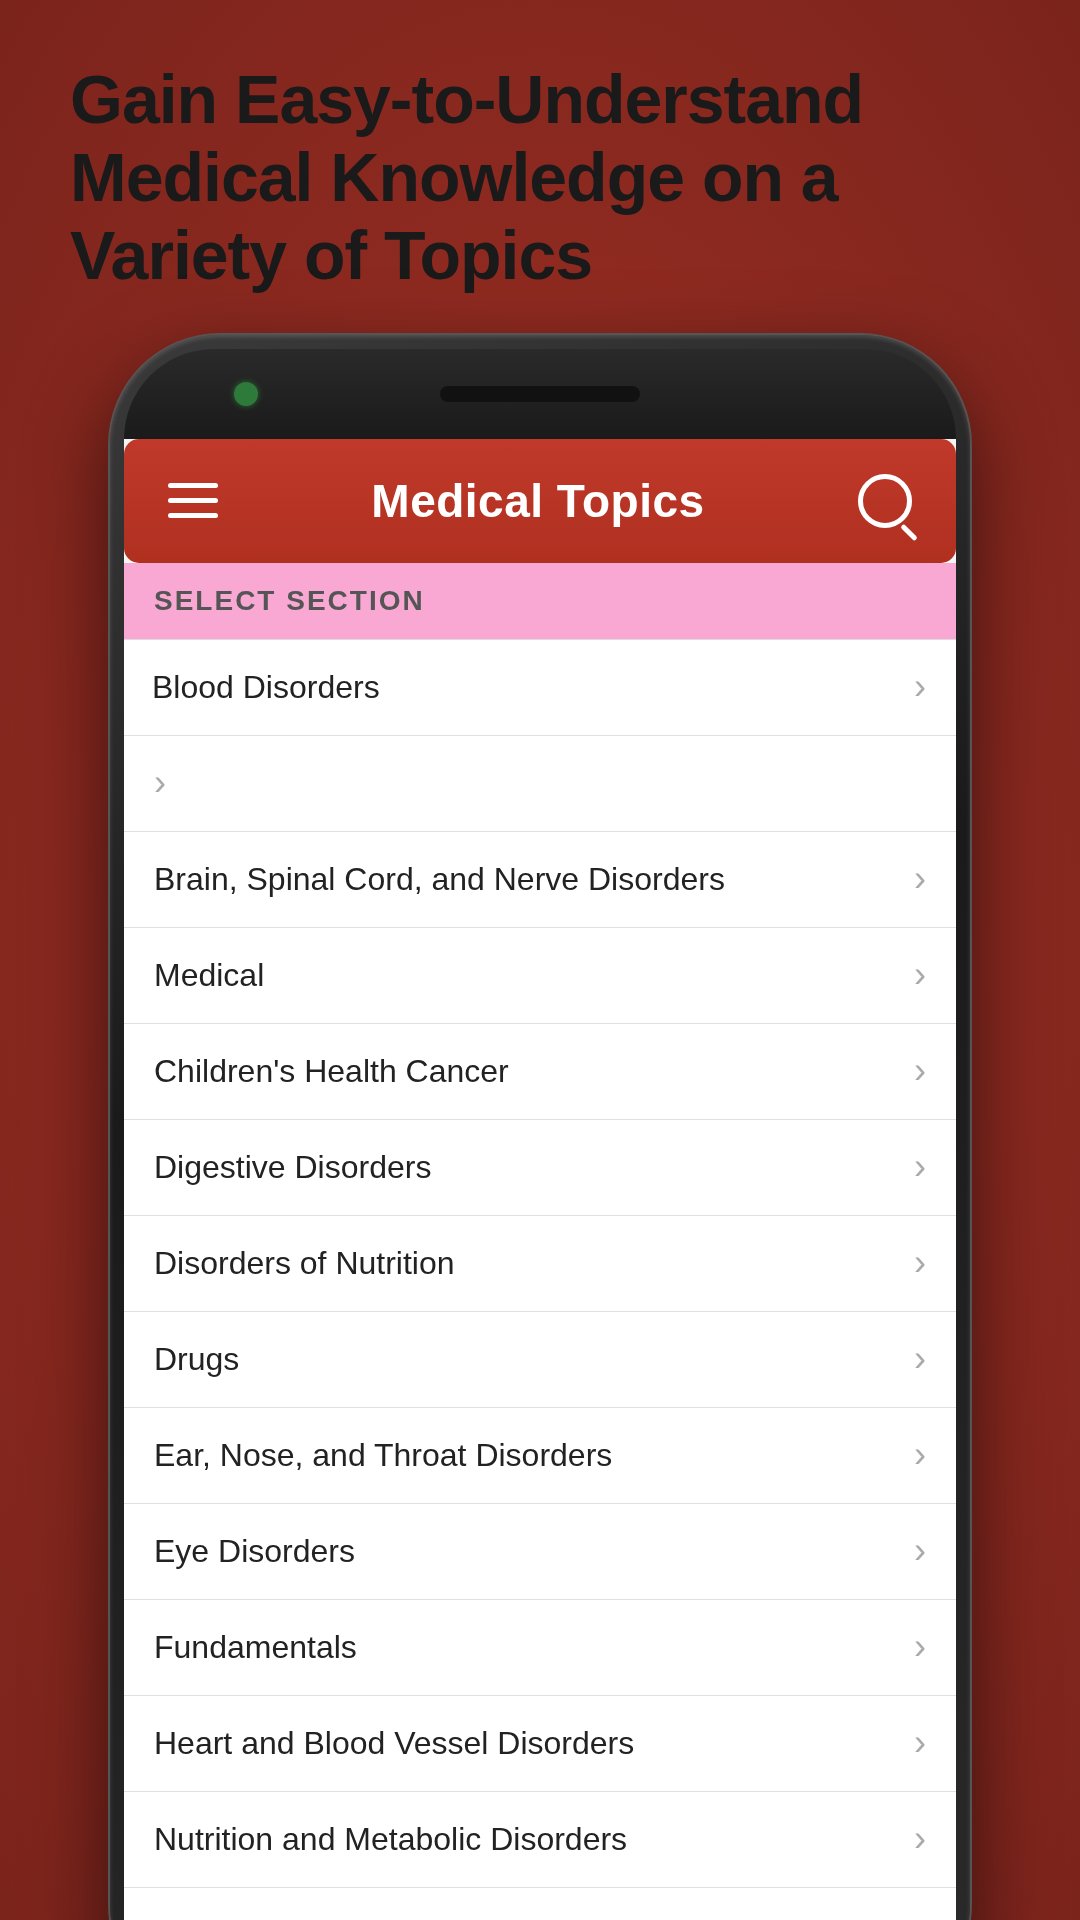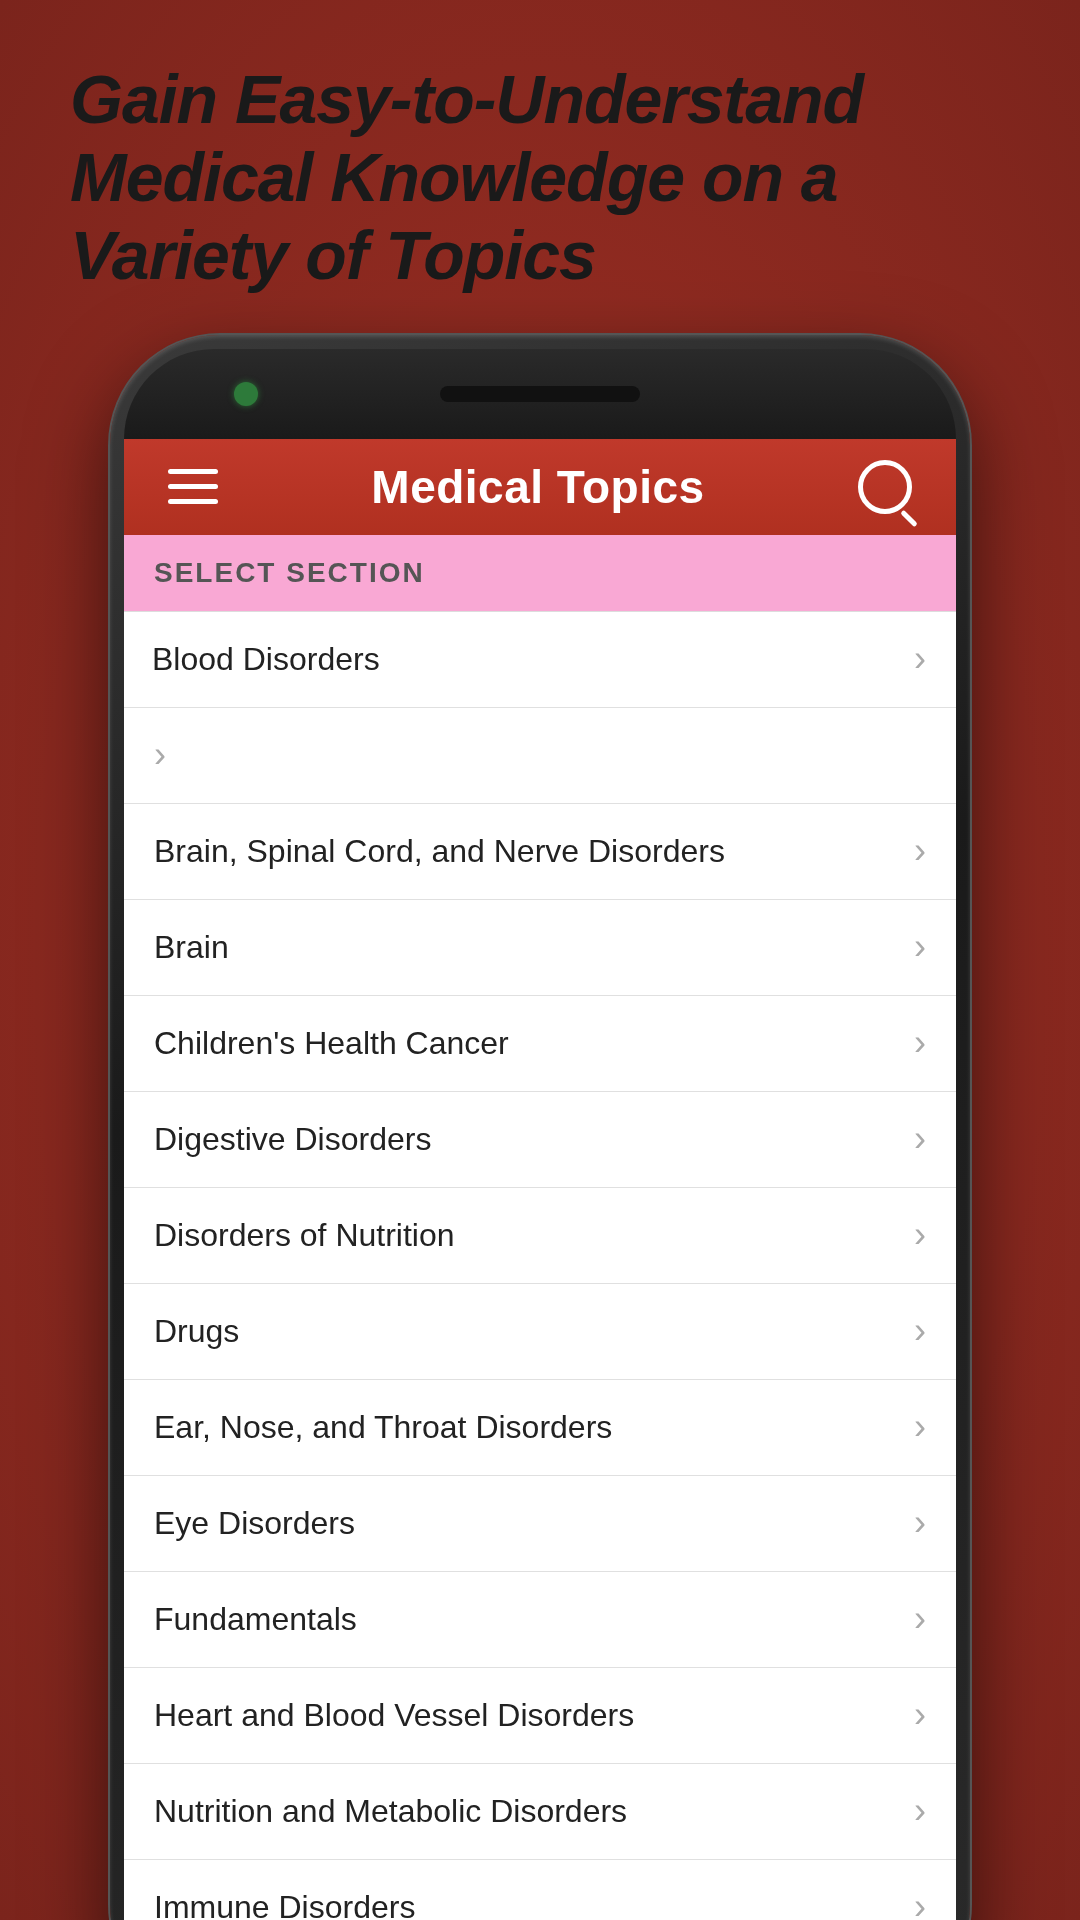--- a/index.html
+++ b/index.html
@@ -21,21 +21,20 @@
       padding: 60px 70px 40px 70px;
       text-align: left;
     }
 
     .headline-text {
       font-size: 68px;
       font-weight: 900;
       color: #1a1a1a;
       line-height: 1.15;
       letter-spacing: -1px;
-      font-style: italic;
     }
 
     .phone-wrapper {
       position: relative;
       width: 860px;
       flex: 1;
       display: flex;
       flex-direction: column;
       align-items: center;
     }
@@ -89,26 +88,27 @@
       height: calc(100% - 90px - 80px);
       background: #f5f5f5;
       overflow: hidden;
       display: flex;
       flex-direction: column;
     }
 
     
     .app-header {
       background: linear-gradient(180deg, #c0392b 0%, #b03020 100%);
-      height: 96px;
+      height: 124px;
       display: flex;
       align-items: center;
       justify-content: space-between;
       padding: 16px 36px;
       flex-shrink: 0;
+      border-radius: 15px;
     }
 
     .hamburger-icon {
       display: flex;
       flex-direction: column;
       gap: 10px;
       cursor: pointer;
       padding: 8px;
     }
 
@@ -244,21 +244,21 @@
             <span class="chevron-right">›</span>
           </div>
           <div class="topic-item">
             <span class="chevron-right">›</span>
           </div>
           <div class="topic-item">
             <span class="topic-label">Brain, Spinal Cord, and Nerve Disorders</span>
             <span class="chevron-right">›</span>
           </div>
           <div class="topic-item">
-            <span class="topic-label">Brain</span>
+            <span class="topic-label">Medical</span>
             <span class="chevron-right">›</span>
           </div>
           <div class="topic-item">
             <span class="topic-label">Children's Health Cancer</span>
             <span class="chevron-right">›</span>
           </div>
           <div class="topic-item">
             <span class="topic-label">Digestive Disorders</span>
             <span class="chevron-right">›</span>
           </div>

